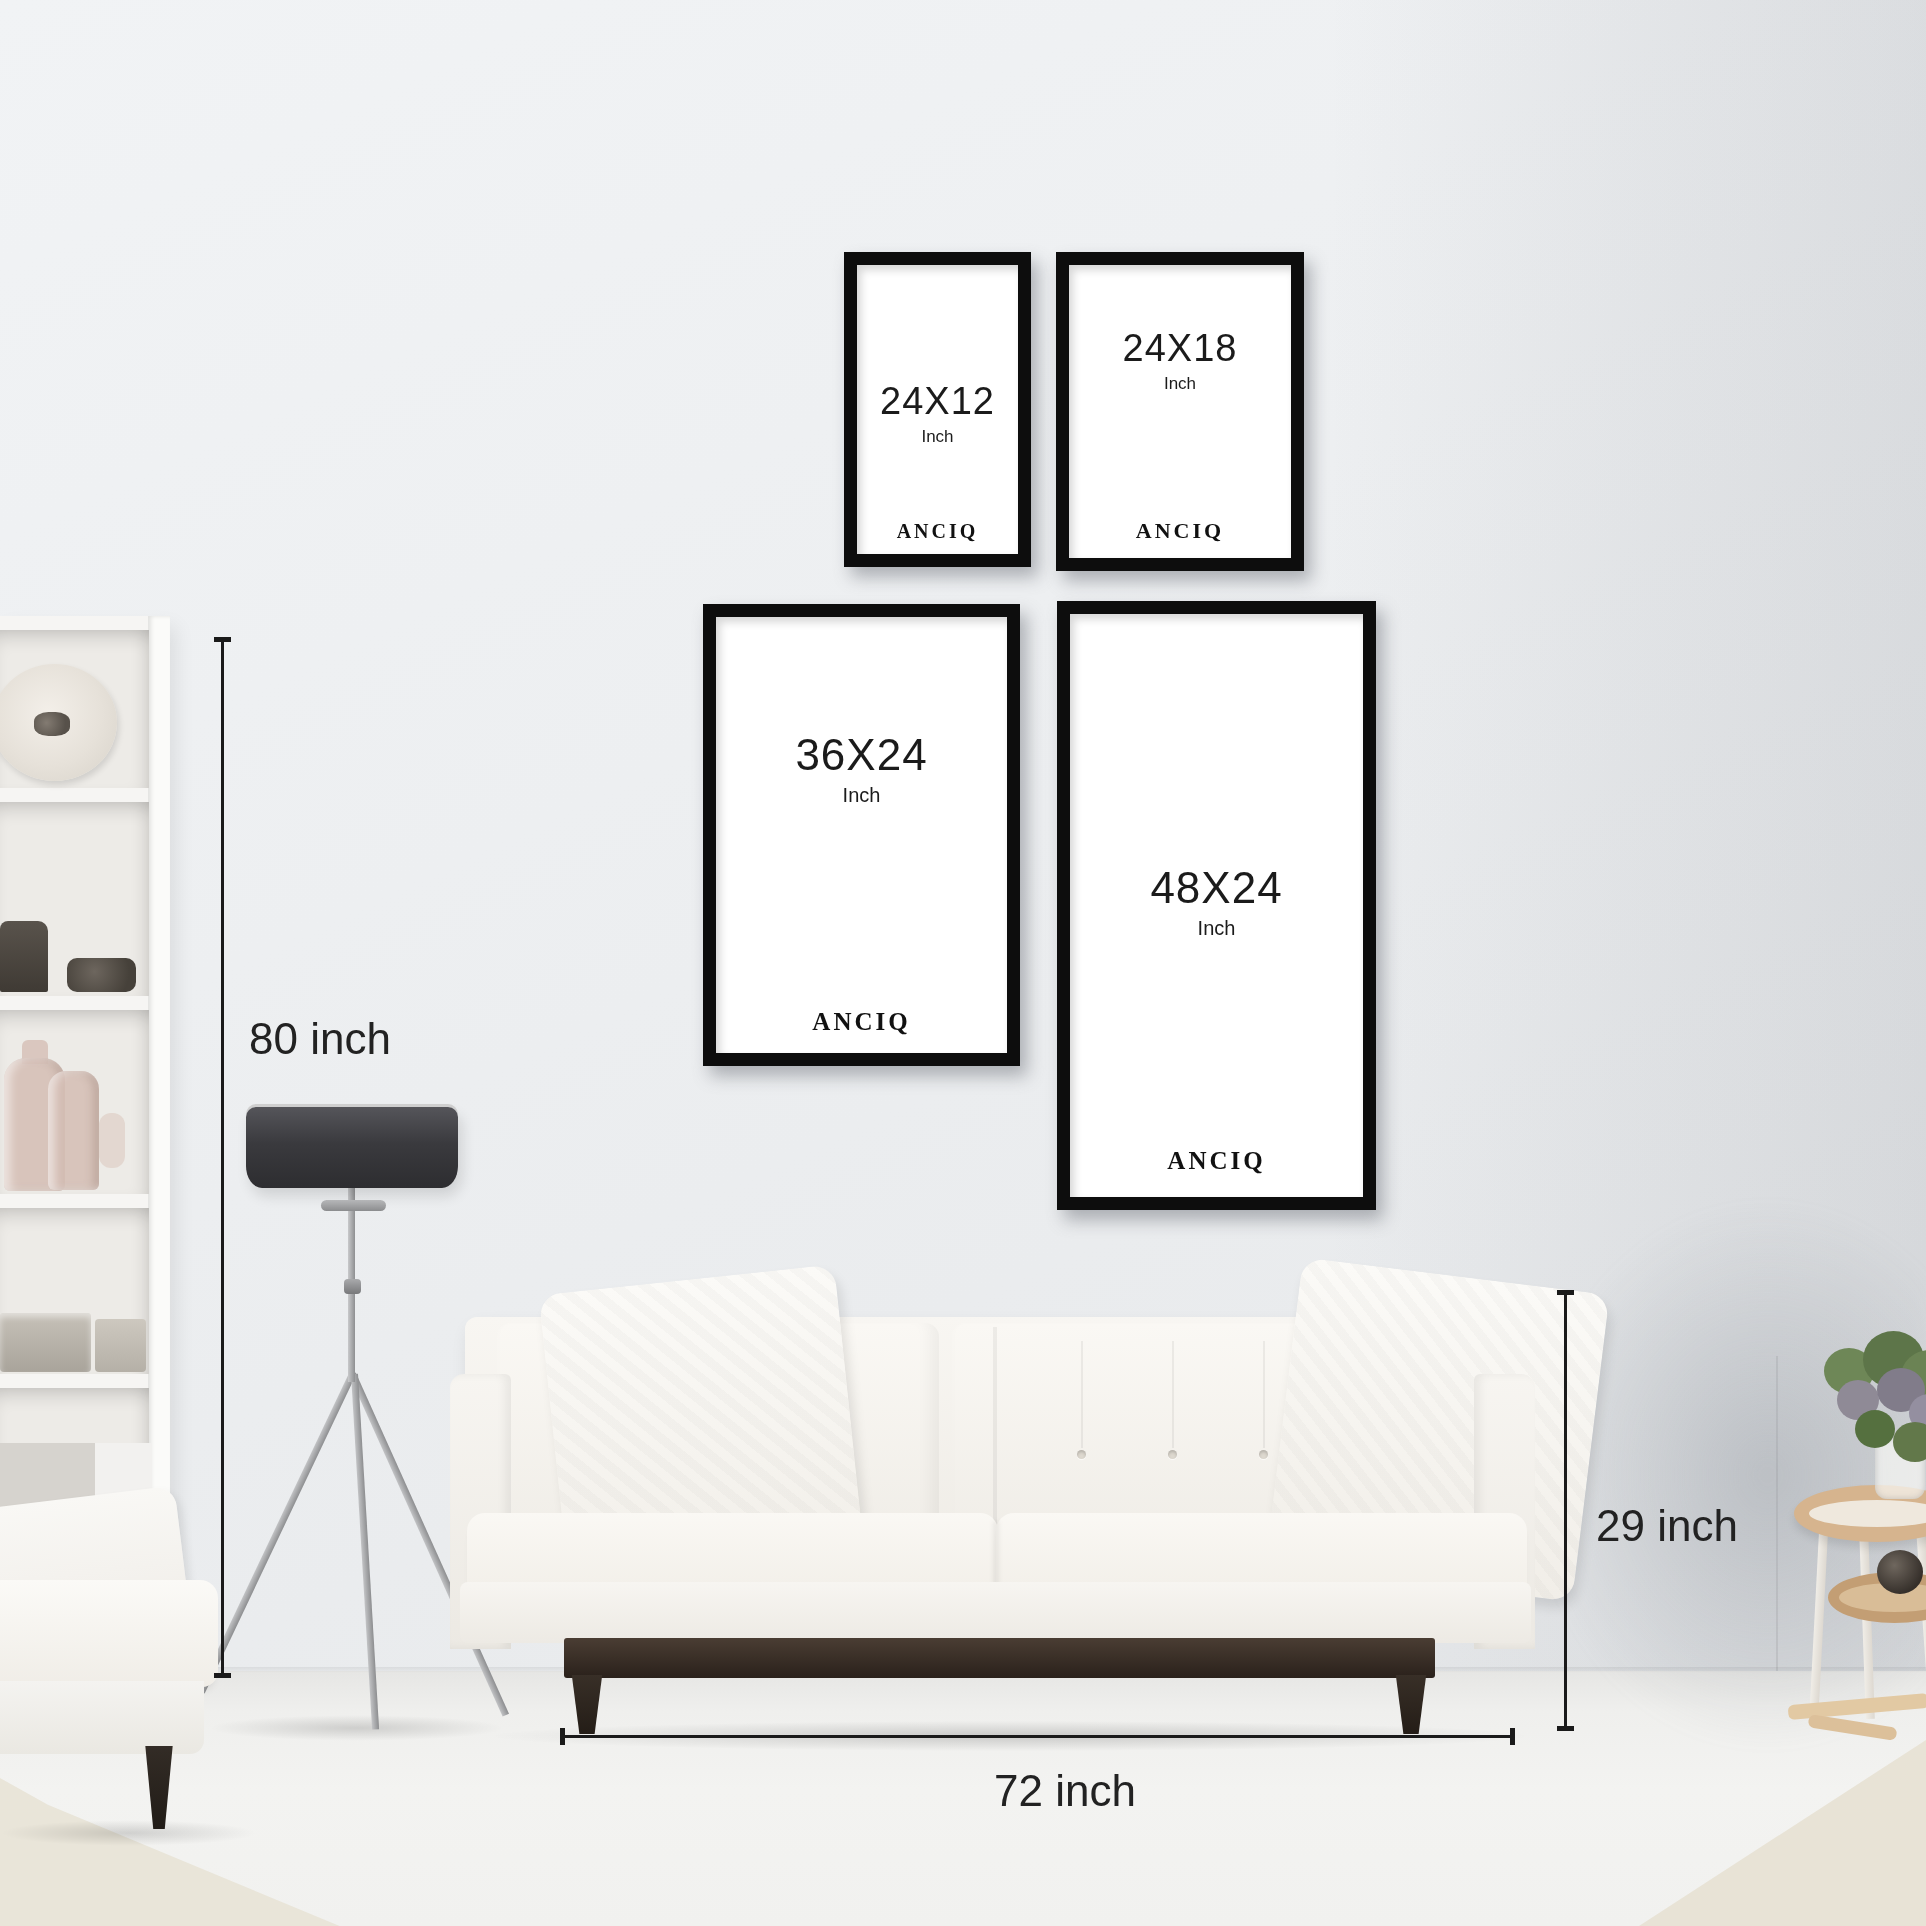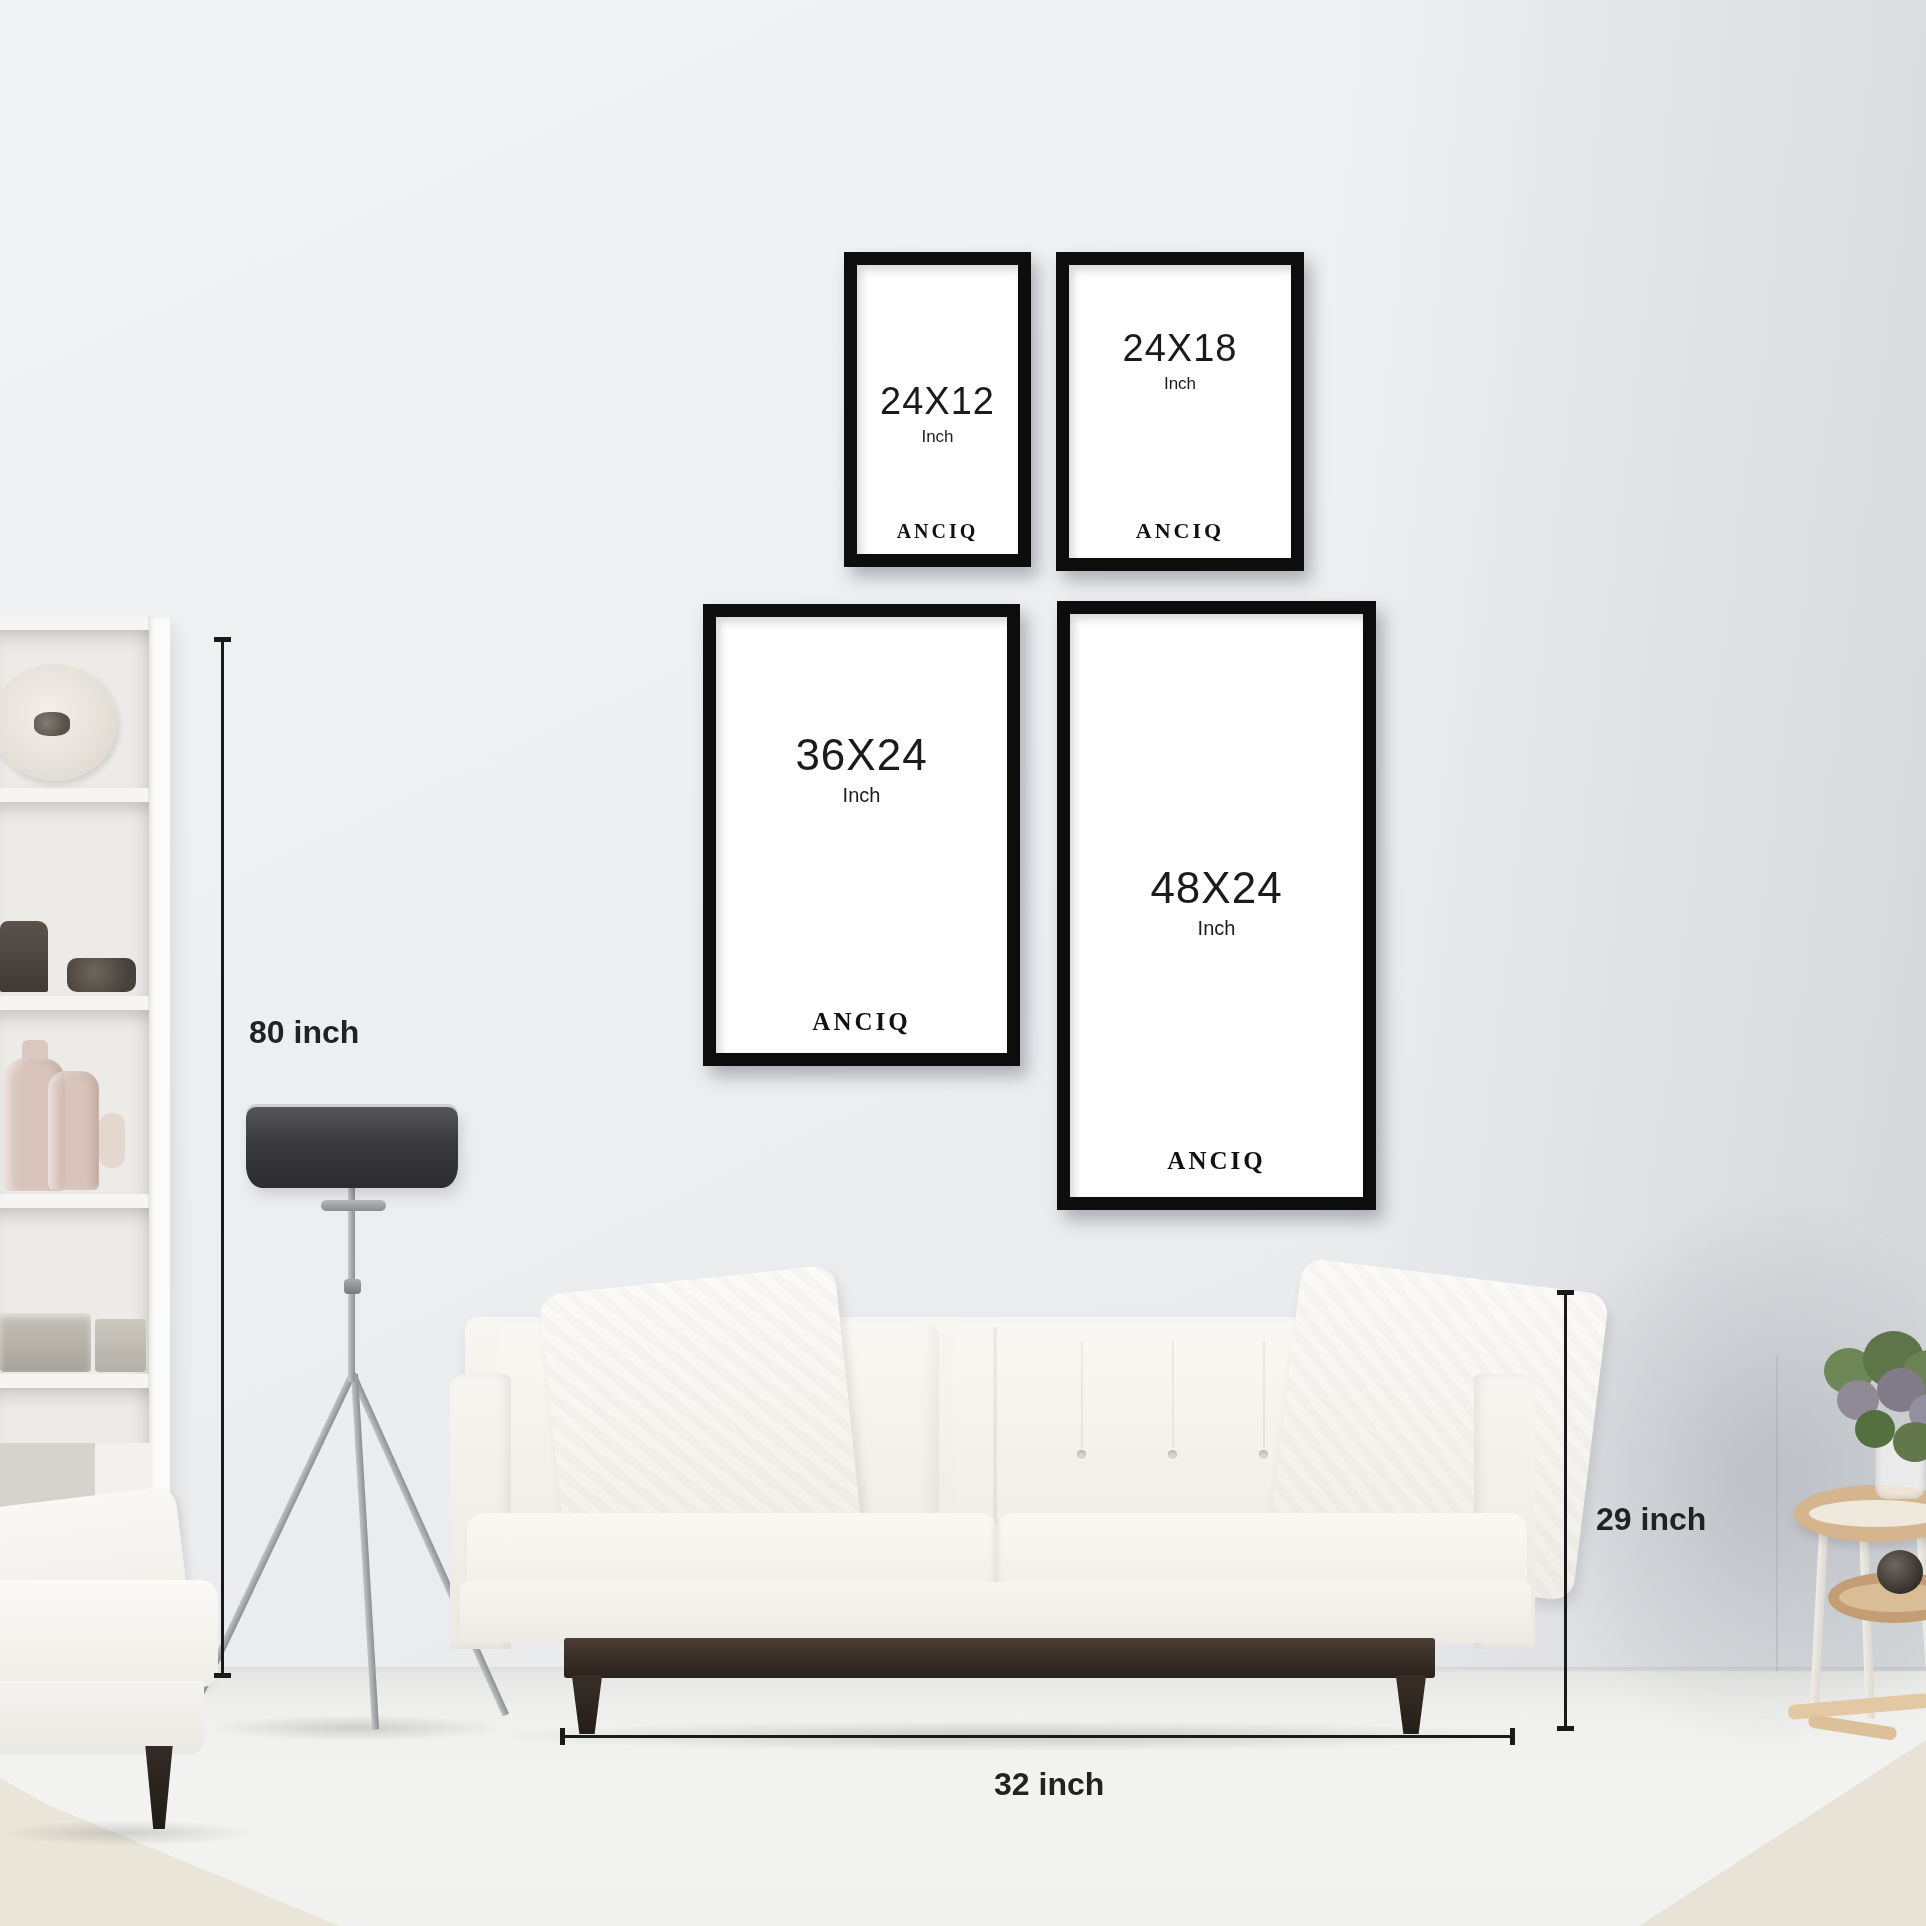--- a/index.html
+++ b/index.html
@@ -169,21 +169,21 @@
       letter-spacing:3px;color:#111111;margin-top:27px;}
   #frame-1 .frame-brand{bottom:11px;font-size:20px;}
   #frame-2 .frame-brand{bottom:14px;font-size:22px;}
   #frame-3 .frame-brand{bottom:17px;font-size:25px;}
   #frame-4 .frame-brand{bottom:22px;font-size:25px;}
   
   .m-line-v{position:absolute;width:3px;background:#1a1a1a;}
   .m-line-h{position:absolute;height:3px;background:#1a1a1a;}
   .m-cap-h{position:absolute;width:17px;height:5px;background:#1a1a1a;}
   .m-cap-v{position:absolute;width:5px;height:17px;background:#1a1a1a;}
-  .m-label{position:absolute;font-size:32px;color:#222222;white-space:nowrap;font-weight:bold;}
+  .m-label{position:absolute;font-size:44px;color:#222222;white-space:nowrap;}
   #mv-wall .m-line-v{left:221px;top:639px;height:1038px;}
   #mv-wall .cap-top{left:214px;top:637px;}
   #mv-wall .cap-bot{left:214px;top:1673px;}
   #mv-wall .m-label{left:249px;top:1014px;}
   #mv-sofa .m-line-v{left:1564px;top:1292px;height:436px;}
   #mv-sofa .cap-top{left:1557px;top:1290px;}
   #mv-sofa .cap-bot{left:1557px;top:1726px;}
   #mv-sofa .m-label{left:1596px;top:1501px;}
   #mh-sofa .m-line-h{left:562px;top:1735px;width:950px;}
   #mh-sofa .cap-left{left:560px;top:1728px;}
@@ -334,17 +334,17 @@
   <div id="mv-sofa">
     <div class="m-line-v"></div>
     <div class="m-cap-h cap-top"></div>
     <div class="m-cap-h cap-bot"></div>
     <div class="m-label">29 inch</div>
   </div>
   <div id="mh-sofa">
     <div class="m-line-h"></div>
     <div class="m-cap-v cap-left"></div>
     <div class="m-cap-v cap-right"></div>
-    <div class="m-label">32 inch</div>
+    <div class="m-label">72 inch</div>
   </div>
 
 </div>
 
 
 </body></html>

